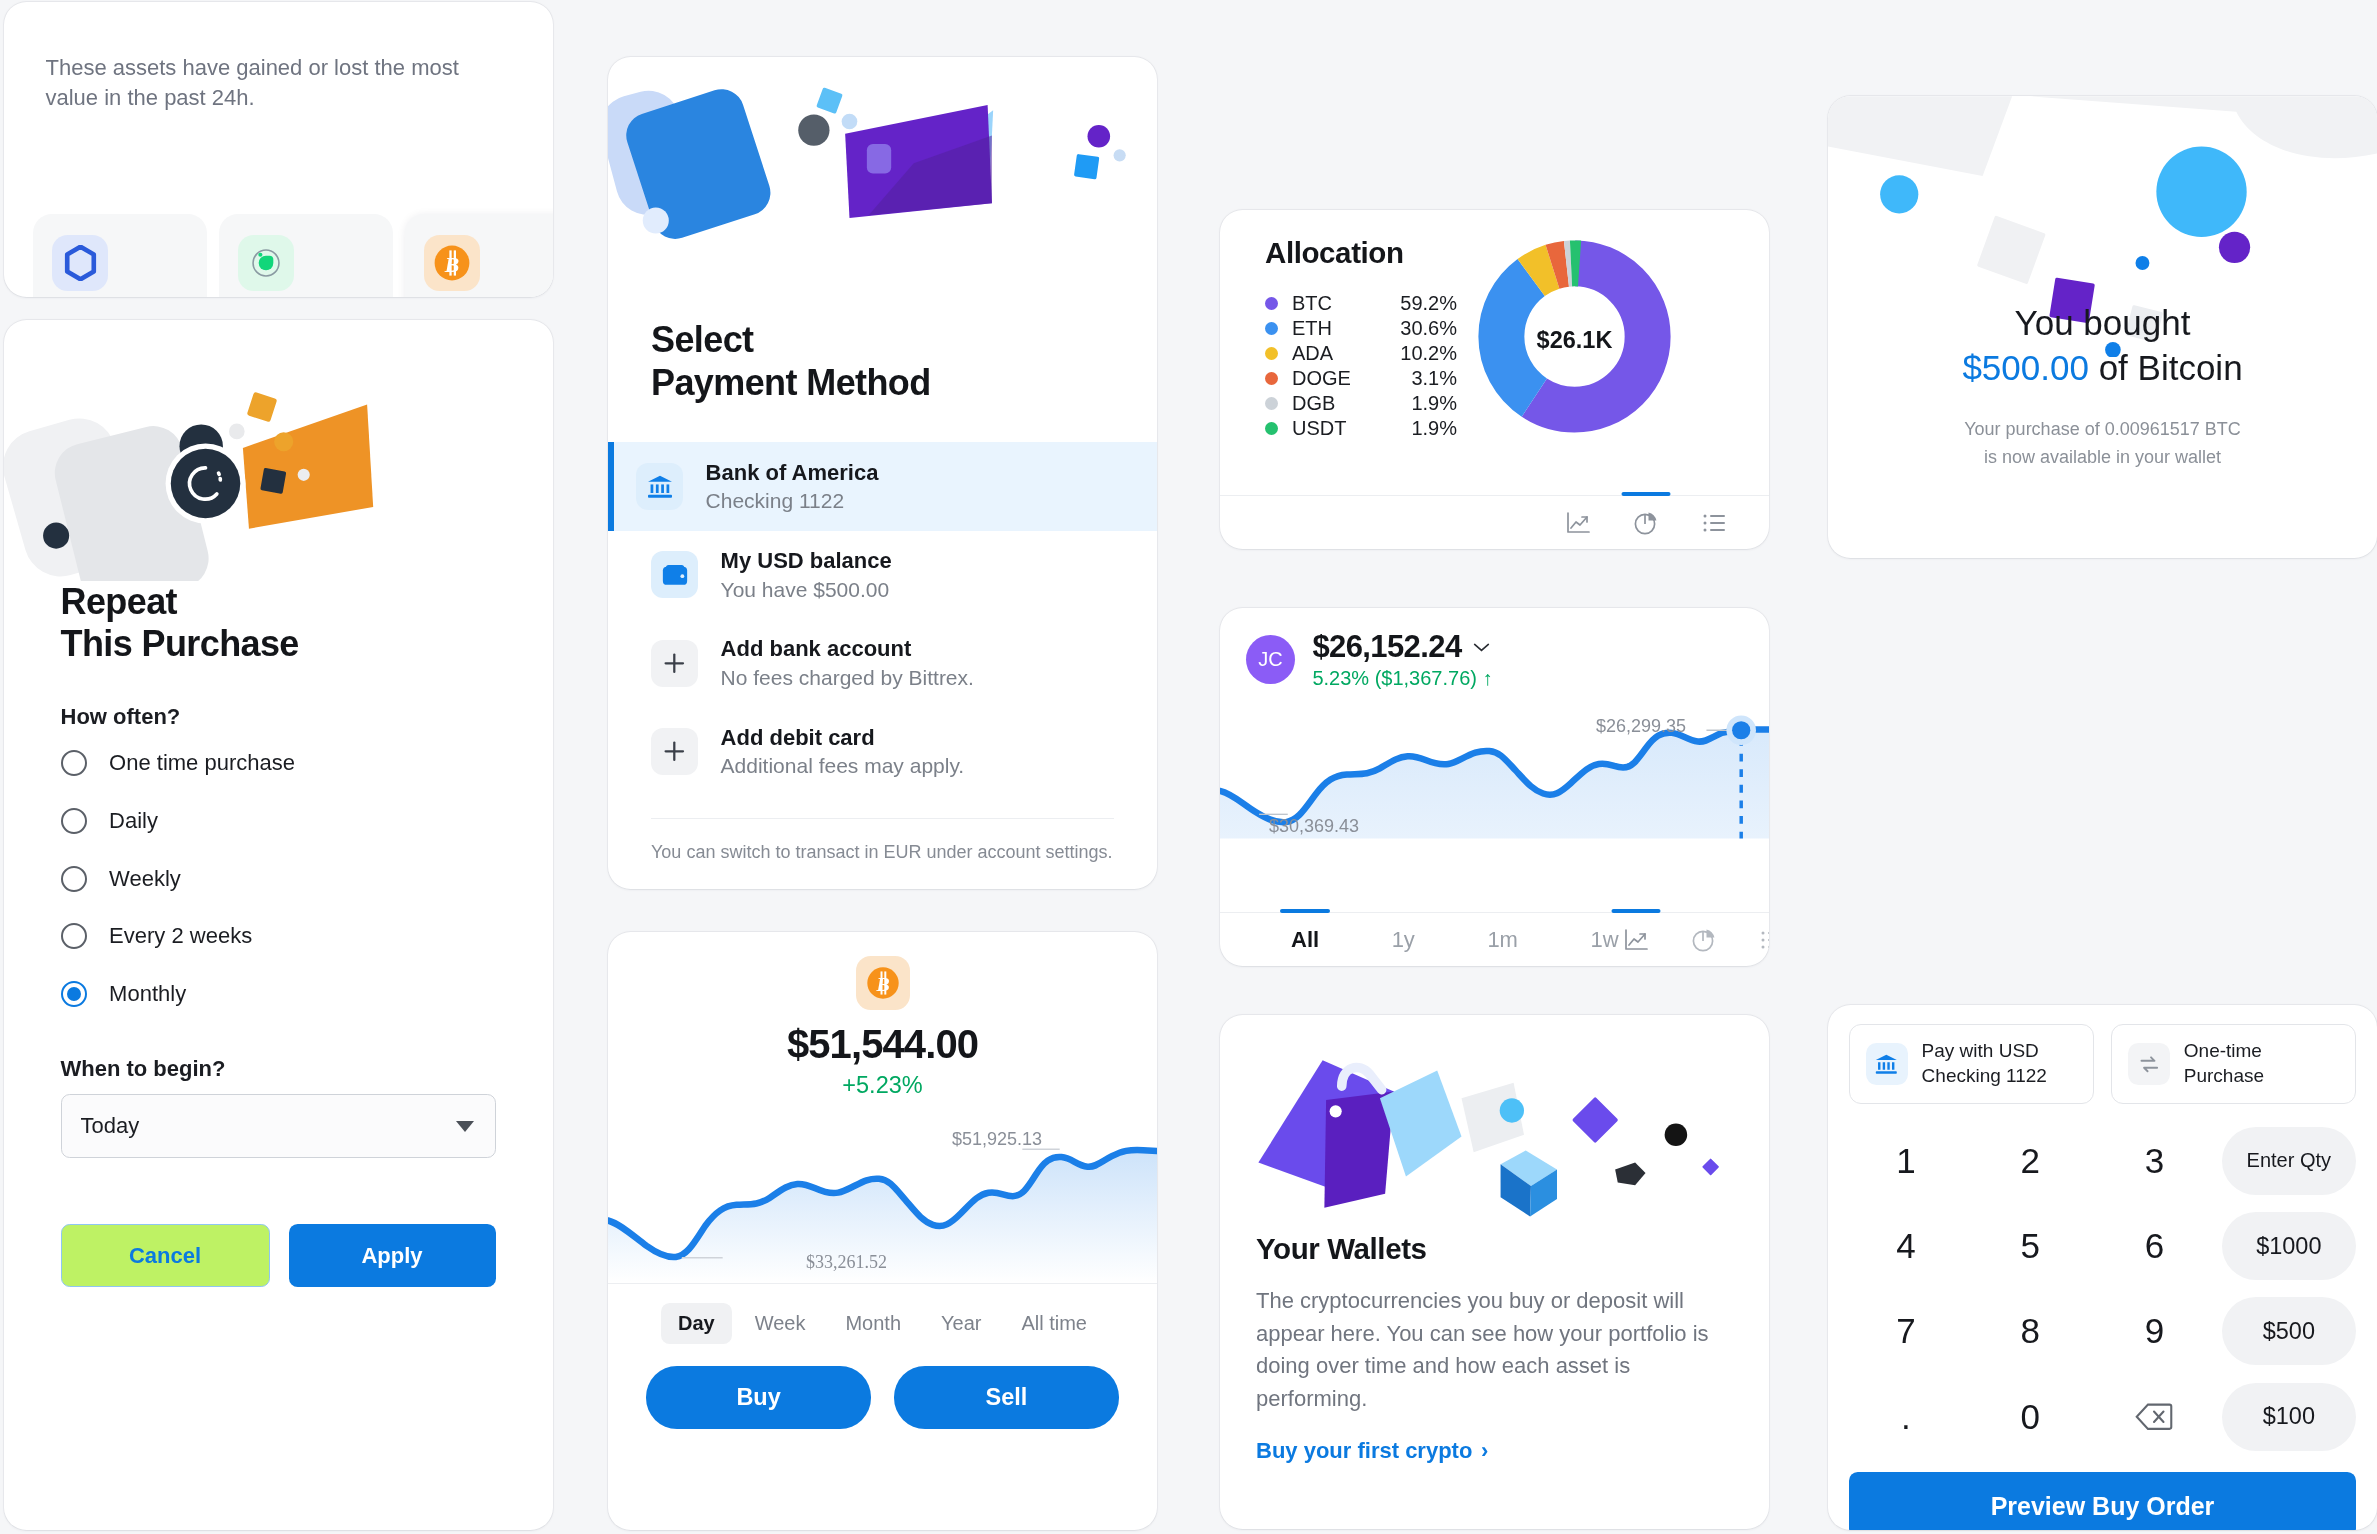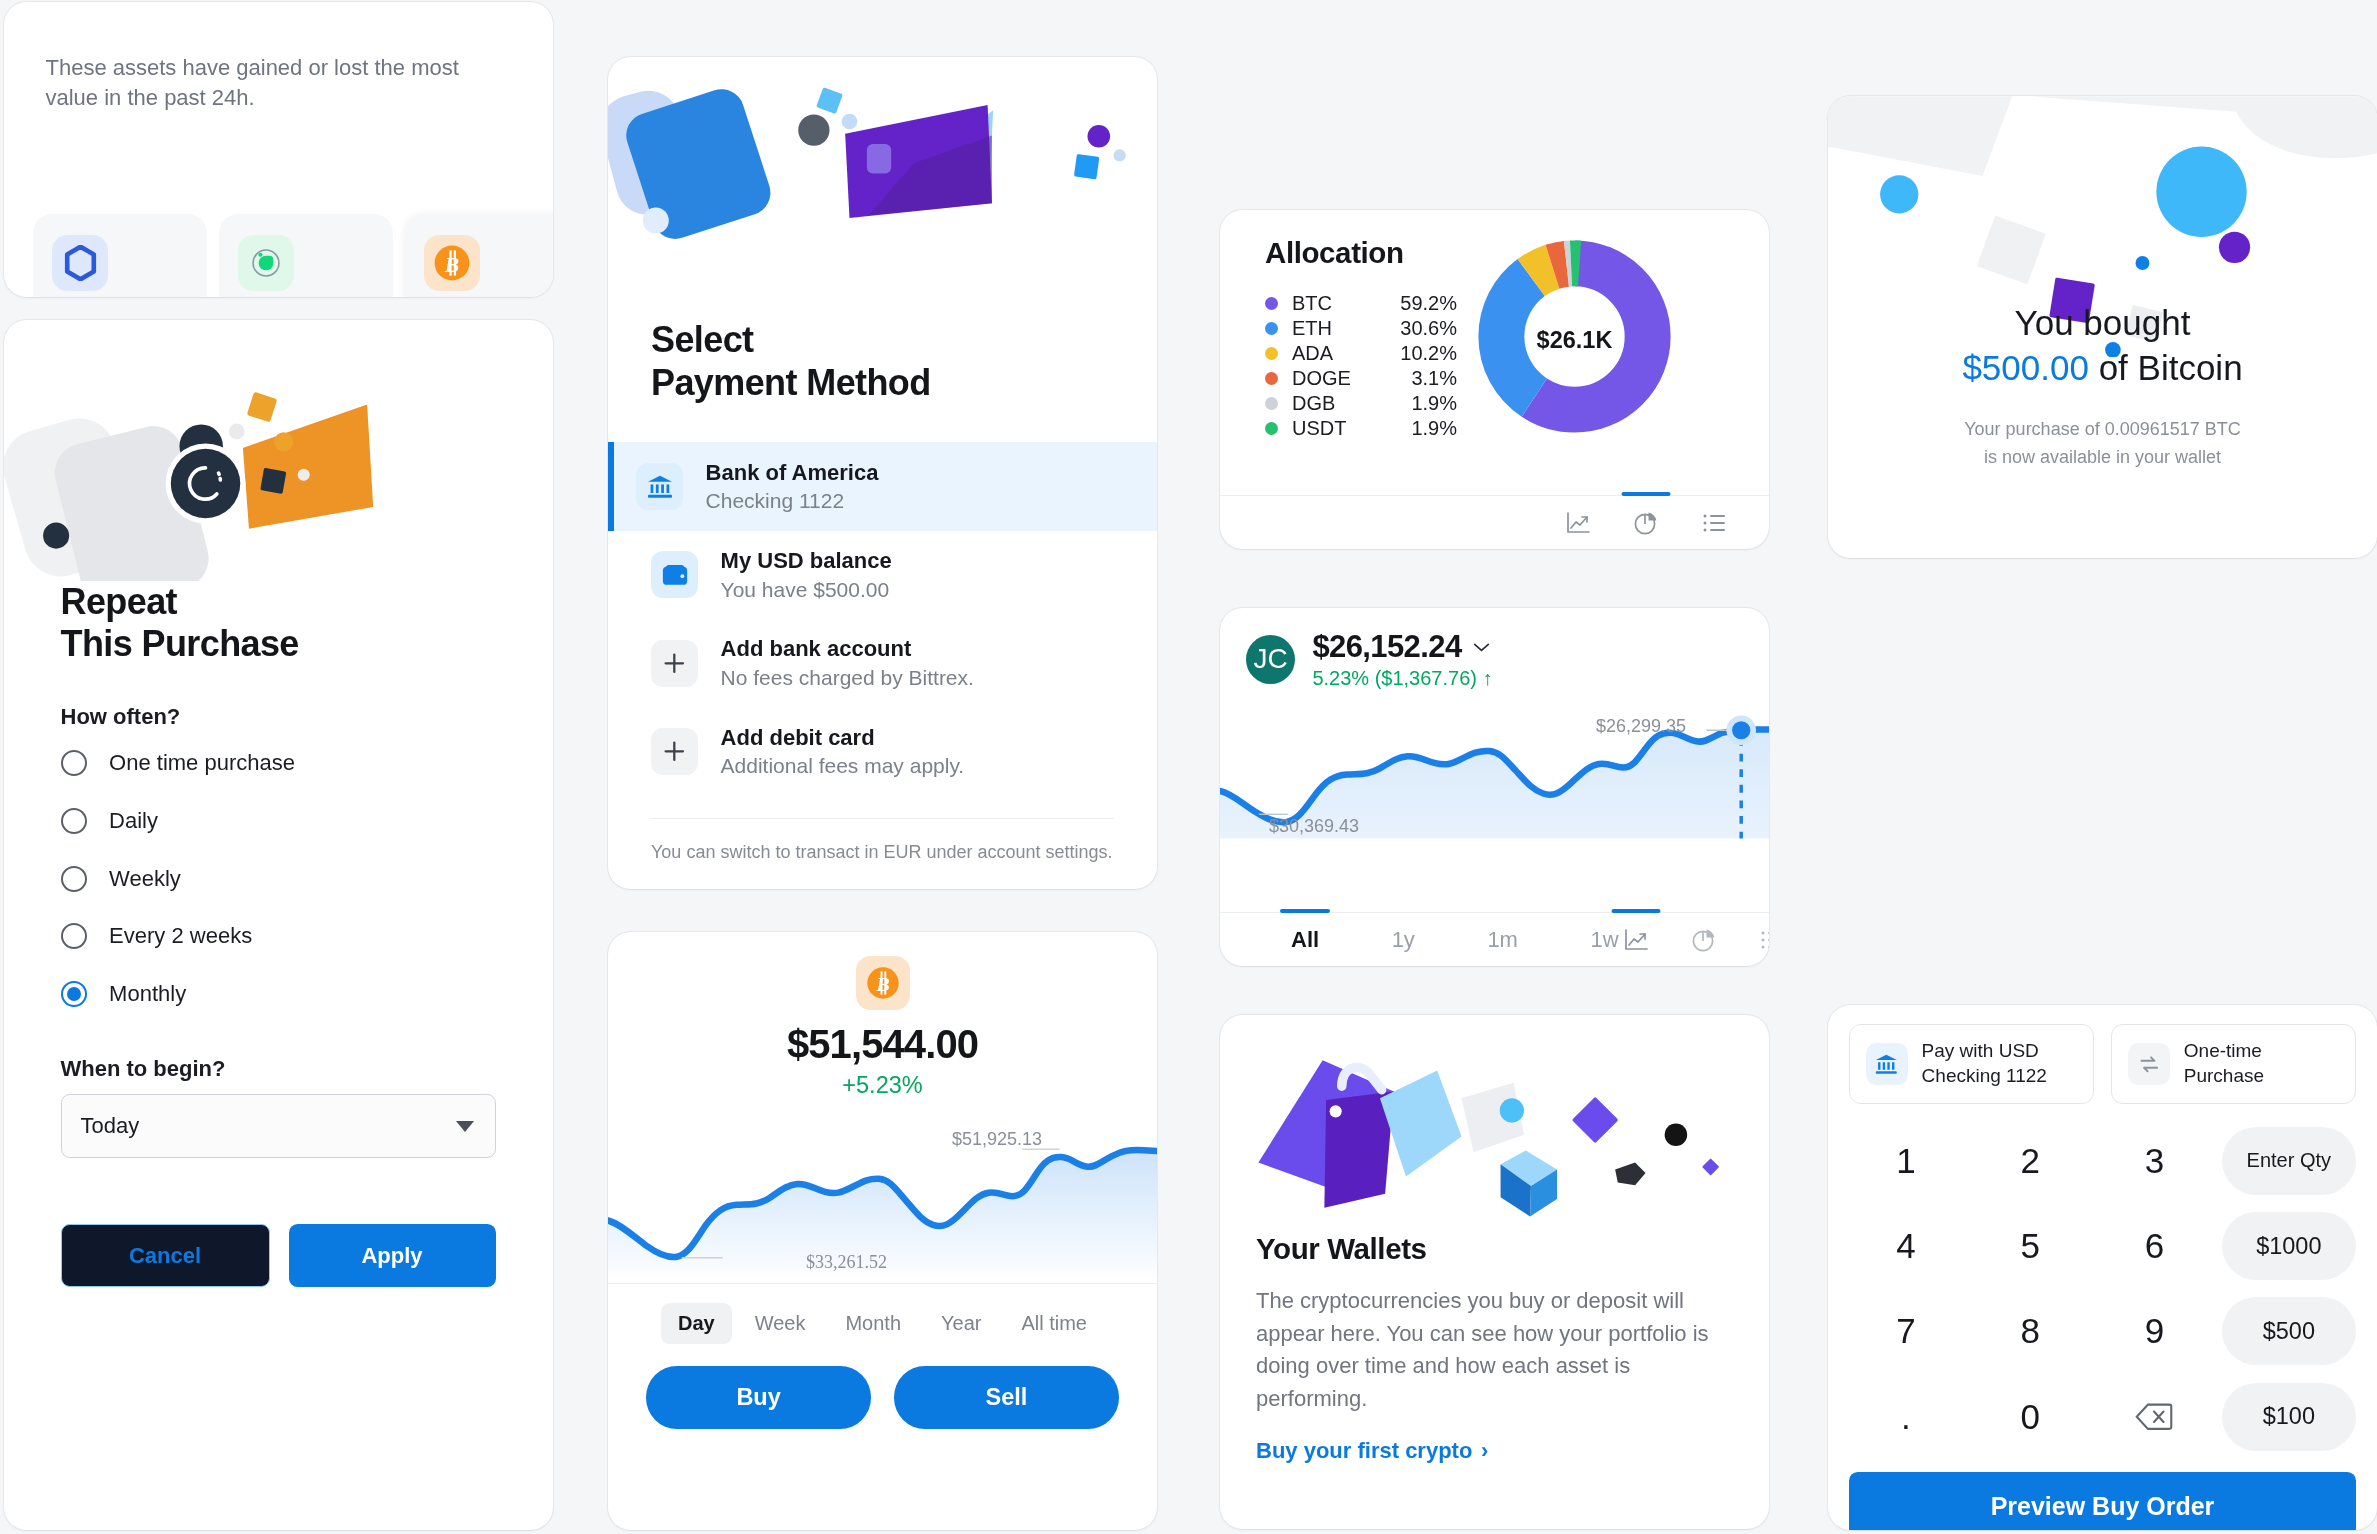--- a/index.html
+++ b/index.html
@@ -46,21 +46,21 @@
   .radio.on::after { content:""; position:absolute; left:50%; top:50%; width:14px; height:14px; margin:-7px 0 0 -7px; border-radius:50%; background:#0b7ae0; }
   .radio-lbl { font-size: 22px; color: #1b1d22; }
   .select {
     margin-top: 12px; height: 64px; border: 1.4px solid #cfd3d9; border-radius: 8.7px;
     background: #fbfbfc; display: flex; align-items: center; padding: 0 19px; position: relative;
   }
   .select-val { font-size: 22px; color: #1b1d22; }
   .caret { position: absolute; right: 21px; width: 0; height: 0; border-left: 9.6px solid transparent; border-right: 9.6px solid transparent; border-top: 11.3px solid #4b5058; }
   .btn-row { display: flex; gap: 19px; margin-top: 66px; }
   .btn { flex: 1; height: 63px; border-radius: 8.7px; display: flex; align-items: center; justify-content: center; font-size: 22px; font-weight: 700; }
-  .btn-ghost { border: 1.4px solid #8fc6f3; color: #0b7ae0; background: #0f172a; }
+  .btn-ghost { border: 1.4px solid #8fc6f3; color: #0b7ae0; background: #bef264; }
   .btn-solid { background: #0b7ae0; color: #fff; }
 
   
   #payment { left: 608px; top: 57px; width: 549px; height: 832px; }
   .pm-art { position: relative; height: 261px; }
   .pm-title { padding: 0 43px; font-size: 36px; font-weight: 700; line-height: 1.2; letter-spacing: -0.6px; color: #14161a; }
   .pm-list { margin-top: 38px; }
   .pm-item { display: flex; align-items: center; gap: 22.6px; padding: 17.4px 43px; position: relative; }
   .pm-item.sel { background: #e9f4fe; padding-left: 28px; }
   .pm-item.sel::before { content:""; position:absolute; left:0; top:0; bottom:0; width:6px; background:#0b7ae0; }
@@ -97,21 +97,21 @@
   .al-pct { color:#1b1d22; text-align:right; width: 75px; }
   .donutwrap { position: relative; margin-left: 21px; margin-top: 3.5px; }
   .donut-center { position:absolute; left:50%; top:50%; transform:translate(-50%,-50%); font-size:23.5px; font-weight:700; color:#14161a;}
   .iconbar { position:absolute; left:0; right:0; bottom:0; height: 54px; border-top:1.2px solid #eceef1; display:flex; align-items:center; justify-content:flex-end; gap: 33px; padding-right: 38px;}
   .ibtn { position: relative; width: 35px; height: 35px; display:flex; align-items:center; justify-content:center;}
   .ibtn .pip { position:absolute; top:-13px; left:50%; transform:translateX(-50%); width: 49px; height:4.3px; border-radius:2.6px; background:#0b7ae0; }
 
   
   #portfolio { left: 1220px; top: 608px; width: 549px; height: 358px; }
   .pf-head { display:flex; align-items:center; gap: 17.4px; padding: 21px 0 0 26px; }
-  .avatar { width: 49px; height: 49px; border-radius:50%; background:#0f766e; color:#fff; font-size:28px; display:flex; align-items:center; justify-content:center; flex:none;}
+  .avatar { width: 49px; height: 49px; border-radius:50%; background:#8b5cf6; color:#fff; font-size:20px; display:flex; align-items:center; justify-content:center; flex:none;}
   .pf-val { font-size: 31px; font-weight: 700; letter-spacing:-0.6px; color:#14161a; display:flex; align-items:center; gap:10.4px;}
   .pf-chg { font-size: 20px; color:#00a861; margin-top:1.7px; }
   .pf-chart { position:relative; height: 182px; margin-top: 3.5px; }
   .pf-hi { position:absolute; right: 83px; top: 22.6px; font-size: 18px; color:#8a8f98; }
   .pf-lo { position:absolute; left: 49px; bottom: 38px; font-size: 18px; color:#8a8f98; }
   .pf-bar { position:absolute; left:0; right:0; bottom:0; height:54px; border-top:1.2px solid #eceef1; display:flex; align-items:center; }
   .pf-tabs { display:flex; gap: 29.5px; padding-left: 28px; }
   .pf-tab { font-size: 22px; color:#9aa0a8; position:relative;margin-left:43px; }
   .pf-tab.on { color:#14161a; font-weight:700; }
   .pf-tab .pip { position:absolute; top:-17.4px; left:50%; transform:translateX(-50%); width:50px; height:4.3px; border-radius:2.6px; background:#0b7ae0;}

